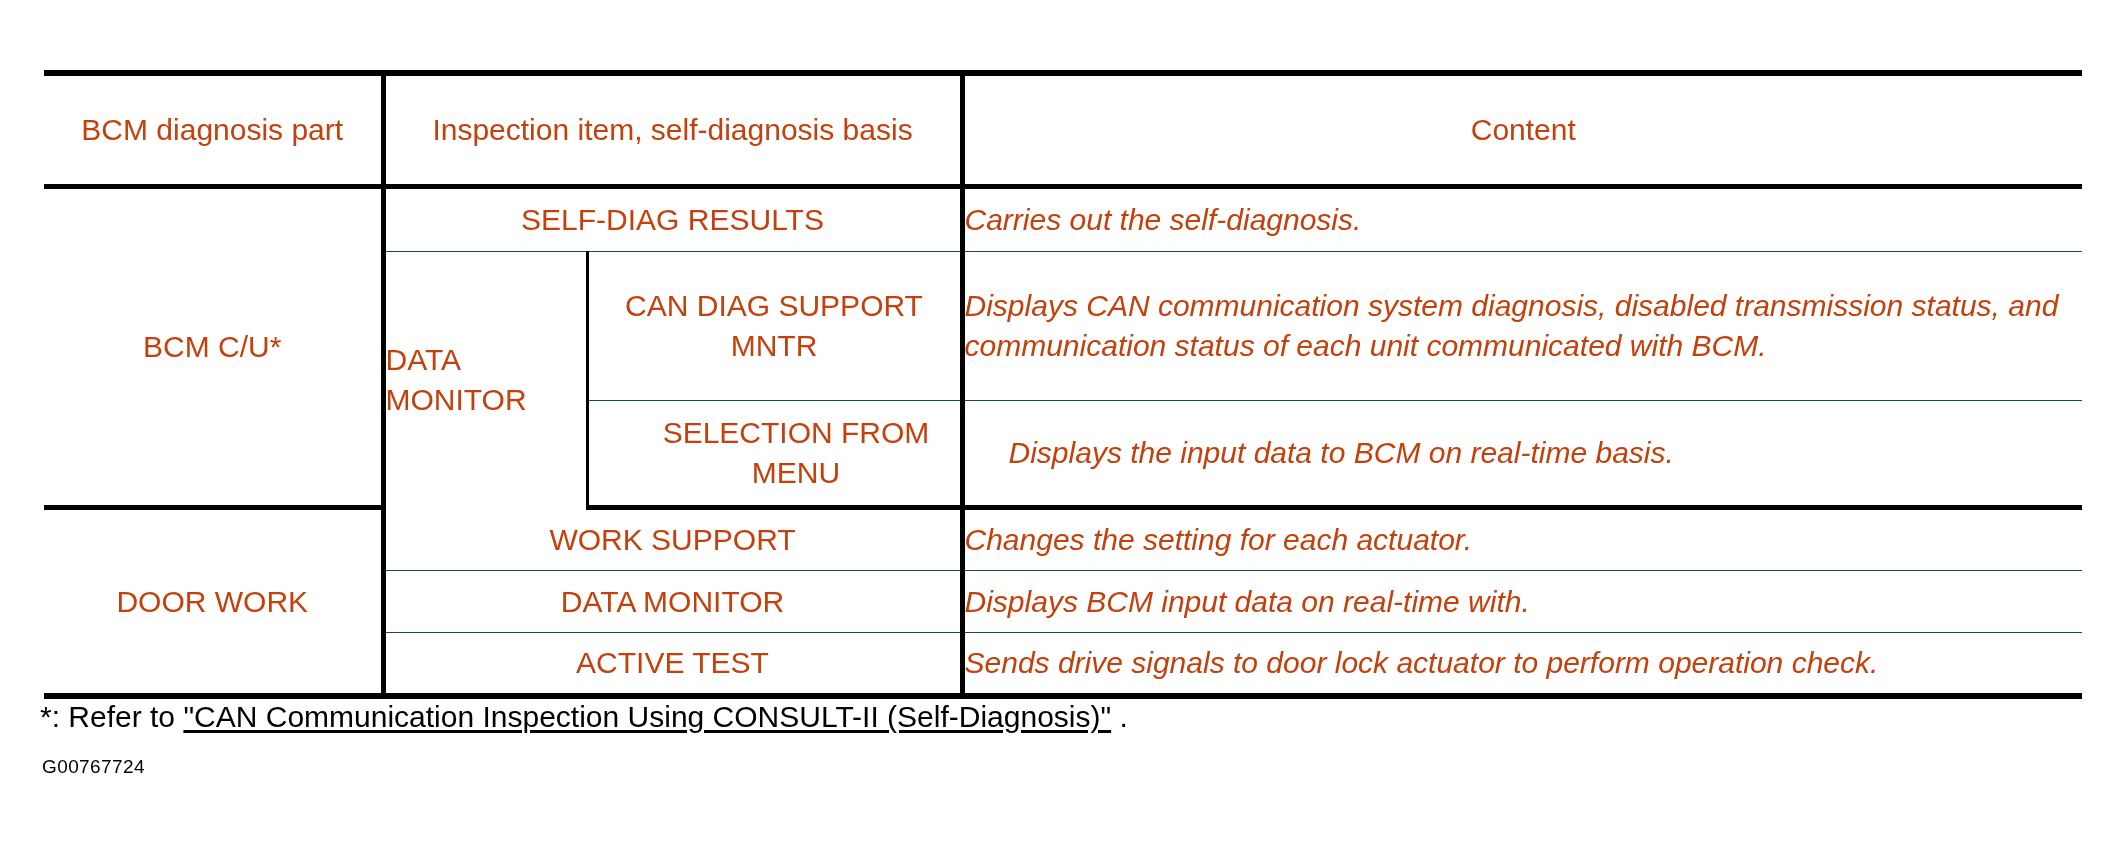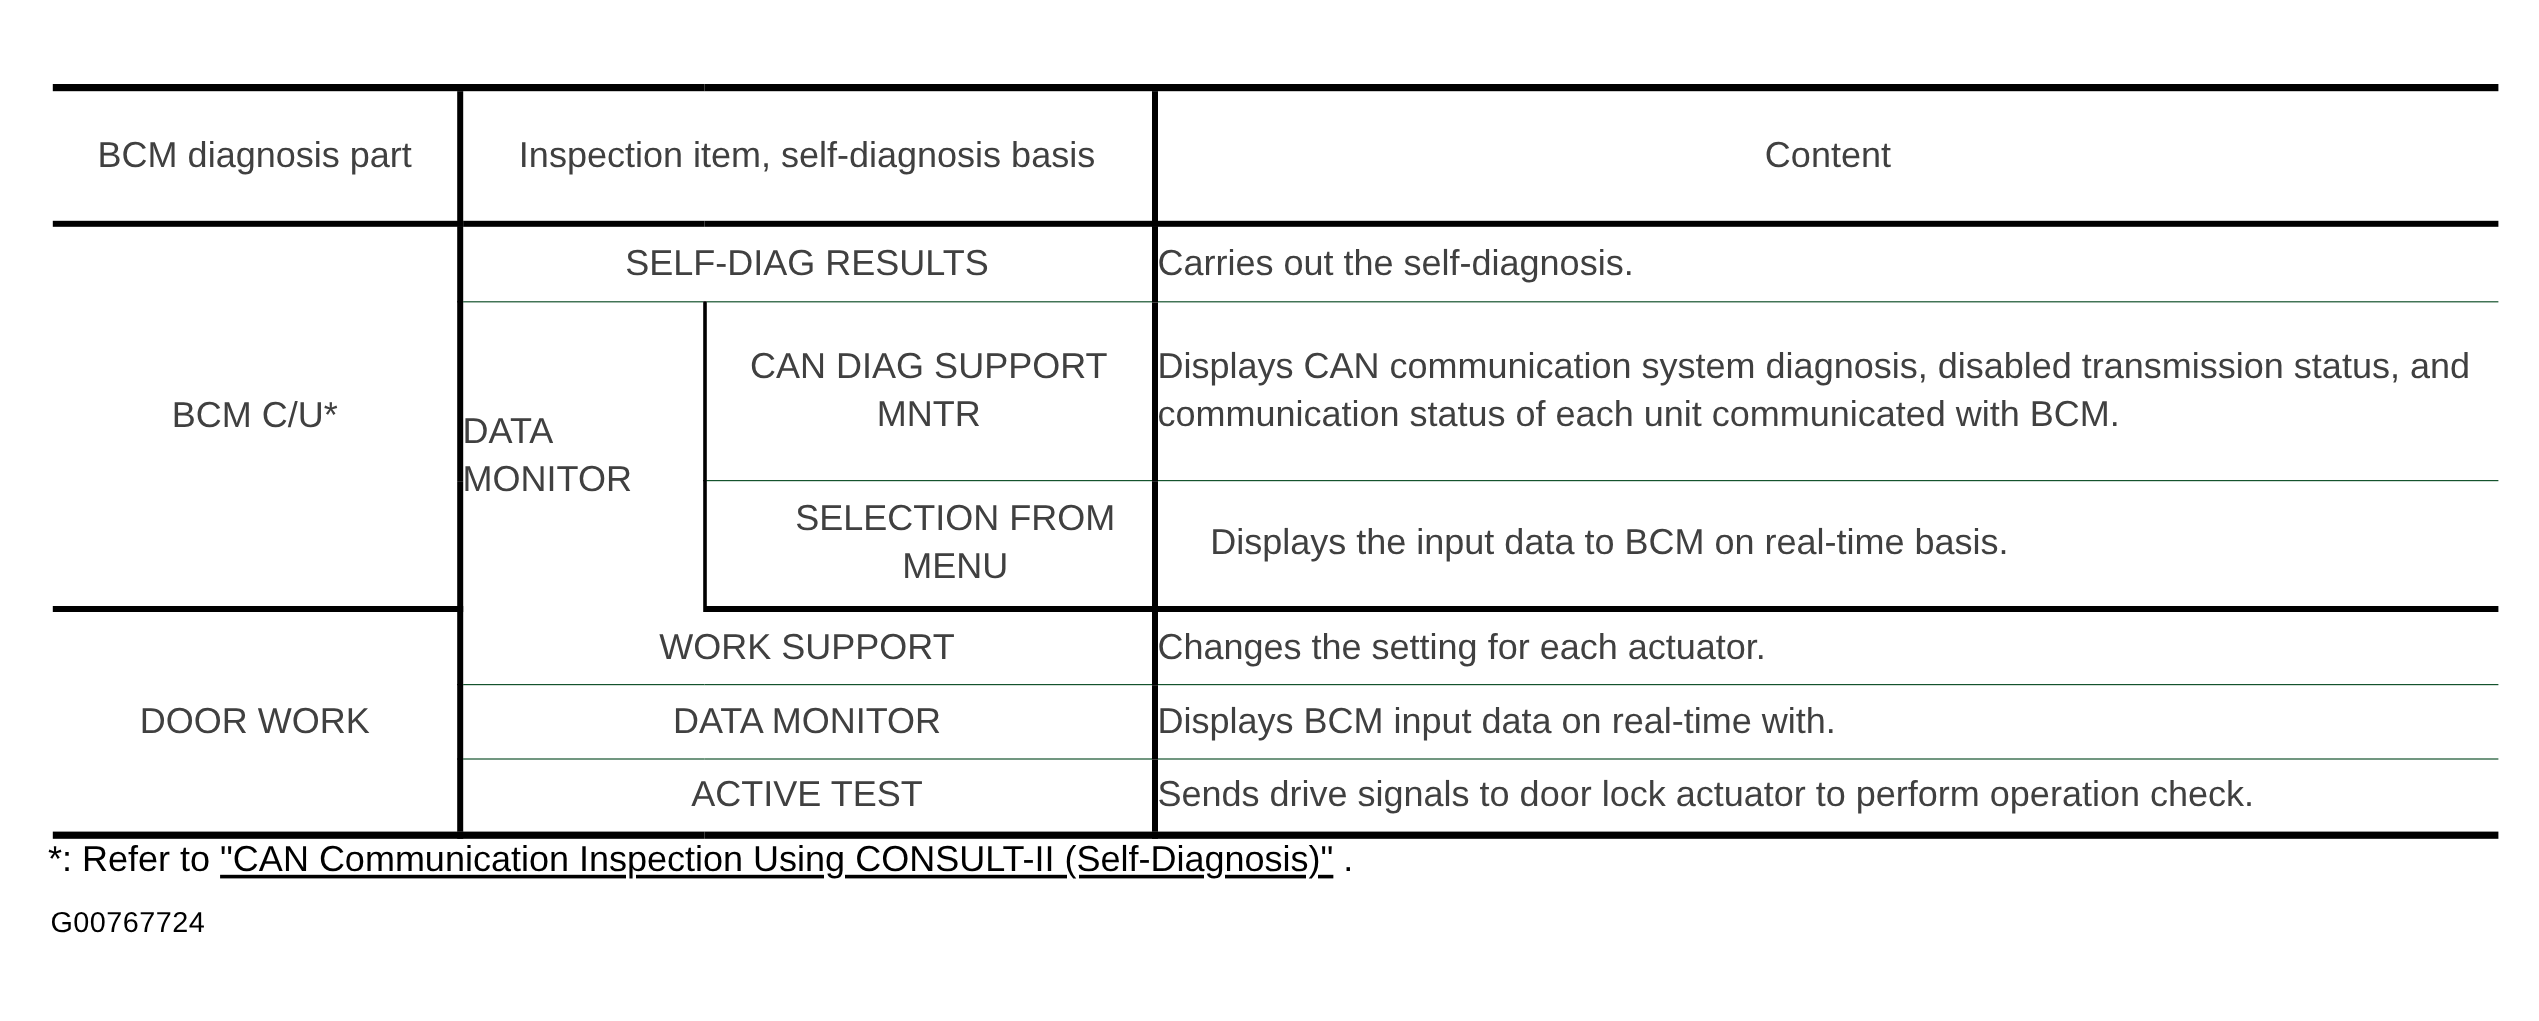--- a/index.html
+++ b/index.html
@@ -33,21 +33,21 @@
     table-layout: fixed;
     border-top: 6px solid #000;
     border-bottom: 6px solid #000;
   }
 
   .diag-table td {
     vertical-align: middle;
     padding: 0 0;
     font-size: 30px;
     line-height: 1.32;
-    color: #404040;
+    color: #c2410c;
   }
 
   
   .col-part   { width: 339px; }
   .col-mode-a { width: 204px; }
   .col-mode-b { width: 375px; }
   .col-content{ width: 1120px; }
 
   
   .vr-right { border-right: 5px solid #000; }
@@ -68,41 +68,42 @@
   .r-candiag  td   { height: 148px; }
   .r-selmenu  td   { height: 104px; padding-left: 44px; }
   .r-work     td   { height: 60px; }
   .r-datamon  td   { height: 61px; }
   .r-active   td   { height: 60px; }
 
   .content-cell {
     text-align: left;
     padding-left: 18px;
     padding-right: 10px;
+    font-style: italic;
   }
 
   
   .footnote {
     position: absolute;
     left: 40px;
     top: 699px;
     font-size: 30px;
     line-height: 1.2;
     white-space: nowrap;
   }
   .footnote .link {
     text-decoration: underline;
     text-underline-offset: 3px;
   }
 
   .figure-id {
     position: absolute;
     left: 42px;
     top: 756px;
-    font-size: 24px;
+    font-size: 19px;
     letter-spacing: 0.4px;
   }
 </style>
 </head>
 <body>
 
 <div class="page">
 
   <table class="diag-table">
     <colgroup>

